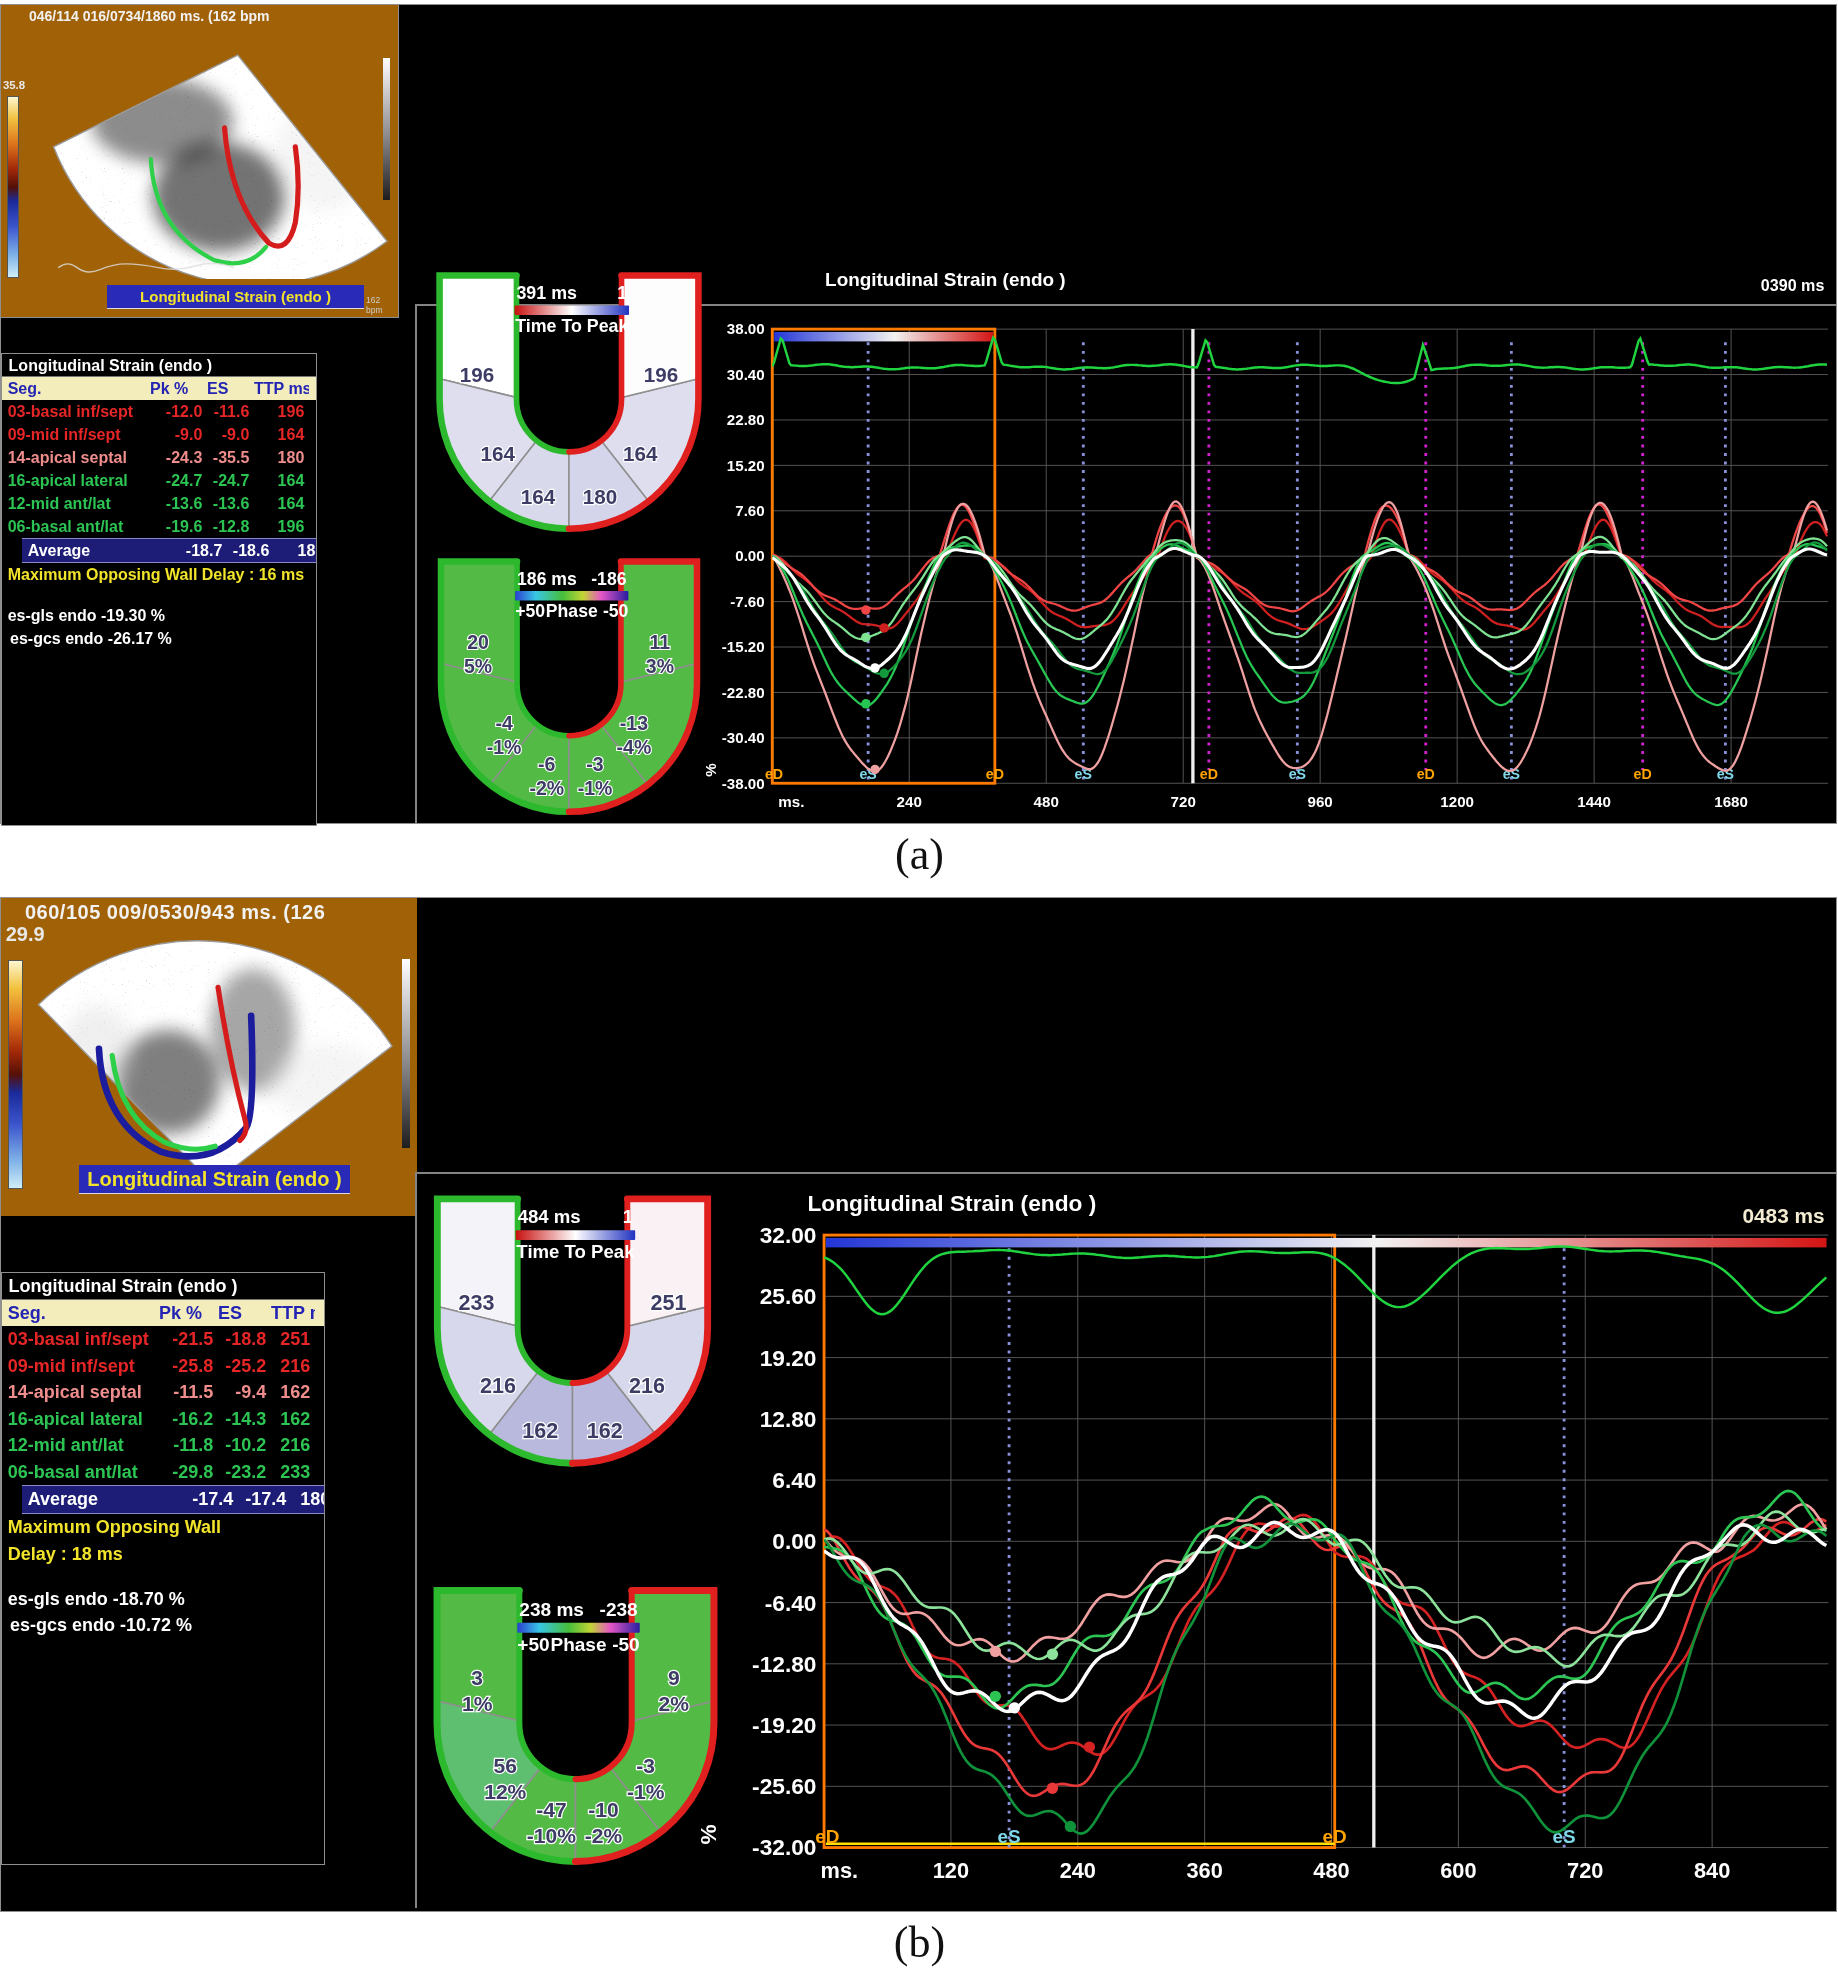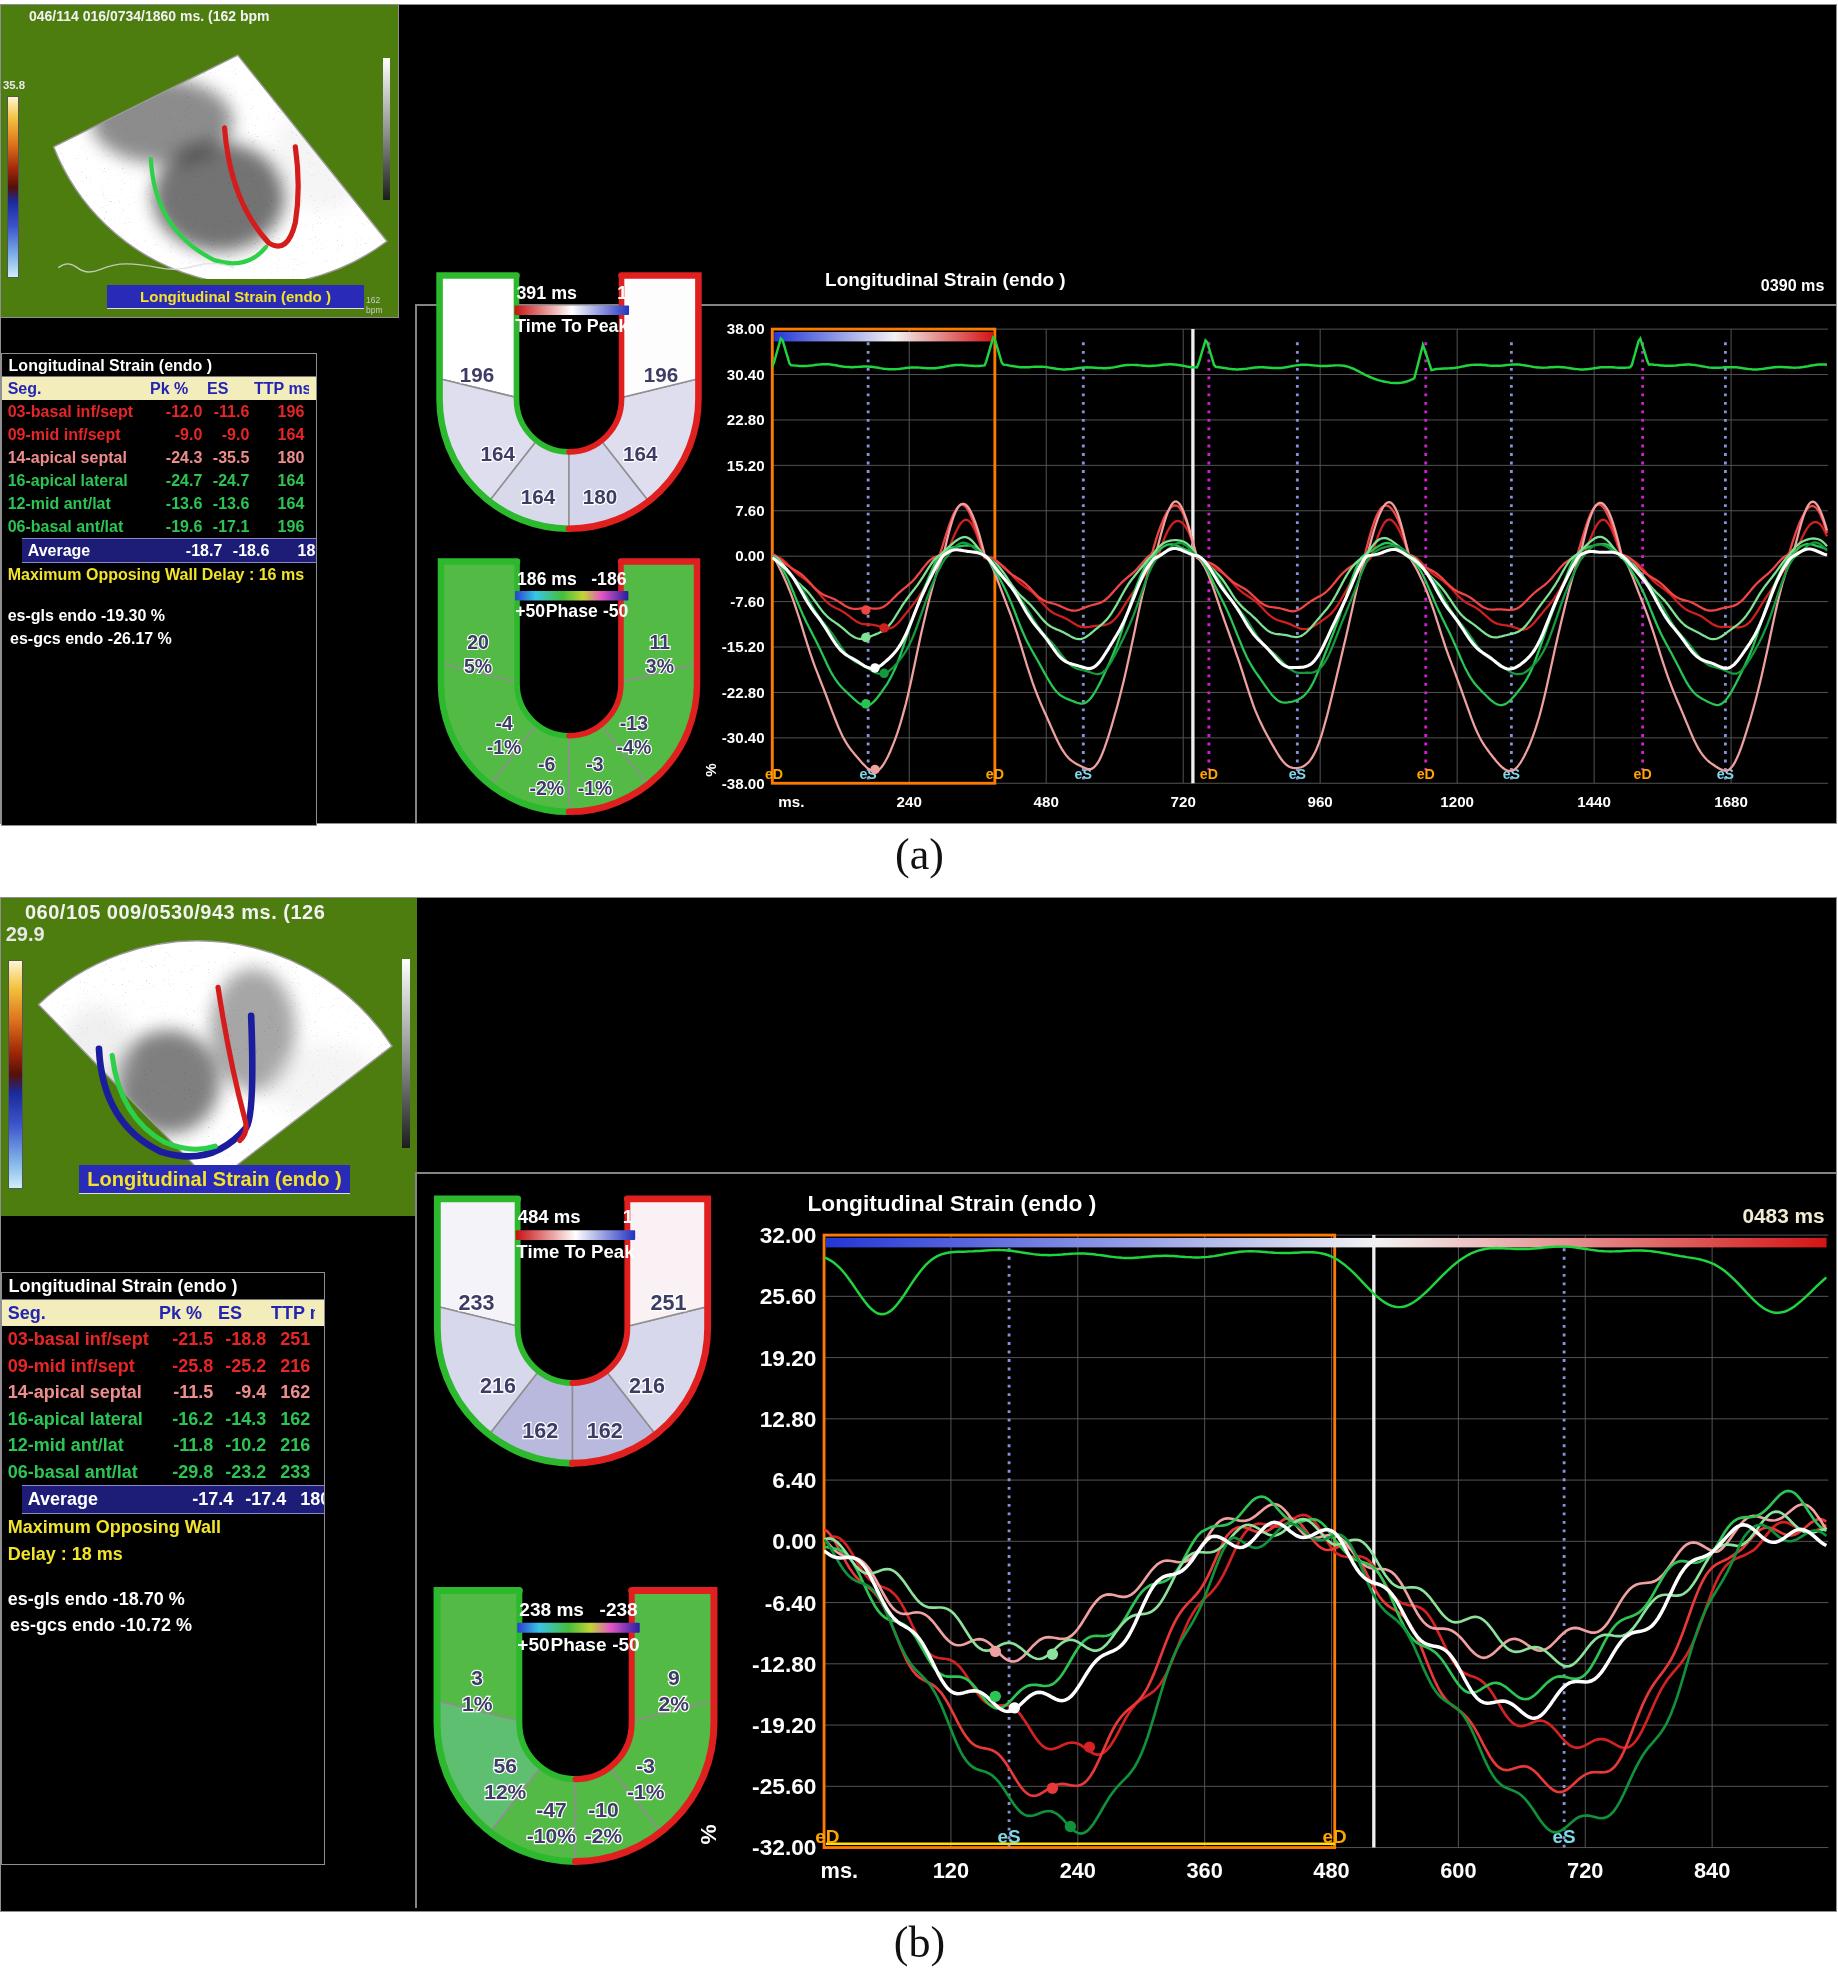--- a/index.html
+++ b/index.html
@@ -4,21 +4,21 @@
 <style>
   html,body{margin:0;padding:0;background:#ffffff;}
   .page{position:relative;width:1839px;height:1986px;background:#ffffff;font-family:"Liberation Sans","DejaVu Sans",sans-serif;overflow:hidden;}
   .panel{position:absolute;left:0;width:1835px;background:#000;border:1.9px solid #8f8f8f;}
   .panel-a{top:3.8px;height:818px;}
   .panel-b{top:897px;height:1013px;}
   .figcap{position:absolute;left:0;width:100%;text-align:center;font-family:"Liberation Serif","DejaVu Serif",serif;font-size:44px;color:#111;}
   .cap-a{top:829px;} .cap-b{top:1917px;}
 
   
-  .usimg{position:absolute;background:#4d7c0f;overflow:hidden;}
+  .usimg{position:absolute;background:#a16207;overflow:hidden;}
   .us-a{left:0;top:0;width:397px;height:312px;border-right:1.9px solid #8f8f8f;border-bottom:1.9px solid #8f8f8f;}
   .us-b{left:0;top:0;width:416px;height:318px;}
   .us-header{position:absolute;top:2.8px;left:0;width:100%;color:#f2f2f2;font-weight:bold;white-space:nowrap;overflow:hidden;}
   .us-a .us-header{font-size:14px;padding-left:28px;}
   .us-b .us-header{font-size:20px;padding-left:24px;letter-spacing:0.5px;}
   .us-scale{position:absolute;color:#e8e8e8;font-weight:bold;}
   .us-a .us-scale{left:1.9px;top:74px;font-size:11.4px;}
   .us-b .us-scale{left:4.7px;top:24.6px;font-size:20px;}
   .colorbar{position:absolute;background:linear-gradient(180deg,#fdf6cf 0%,#f2c23e 12%,#dd741c 26%,#a22808 40%,#551007 50%,#1a2a9a 58%,#3c55cc 72%,#7fb2e8 88%,#cfeef8 100%);border:0.9px solid #555;}
   .us-a .colorbar{left:5.7px;top:91px;width:10.4px;height:180px;}
@@ -151,21 +151,21 @@
           </div>
           <div class="t-row" style="color: rgb(44, 196, 82);">
             <span class="c-seg">12-mid ant/lat</span>
             <span class="num">-13.6</span>
             <span class="num">-13.6</span>
             <span class="num">164</span>
           </div>
           <div class="t-row" style="color: rgb(44, 196, 82);">
             <span class="c-seg">06-basal ant/lat</span>
             <span class="num">-19.6</span>
-            <span class="num">-17.1</span>
+            <span class="num">-12.8</span>
             <span class="num">196</span>
           </div>
           <div class="t-row t-avg">
             <span class="c-seg">Average</span>
             <span class="num">-18.7</span>
             <span class="num">-18.6</span>
             <span class="num">180</span>
           </div>
           <div class="t-delay">Maximum Opposing Wall Delay : 16 ms</div>
         </div>

